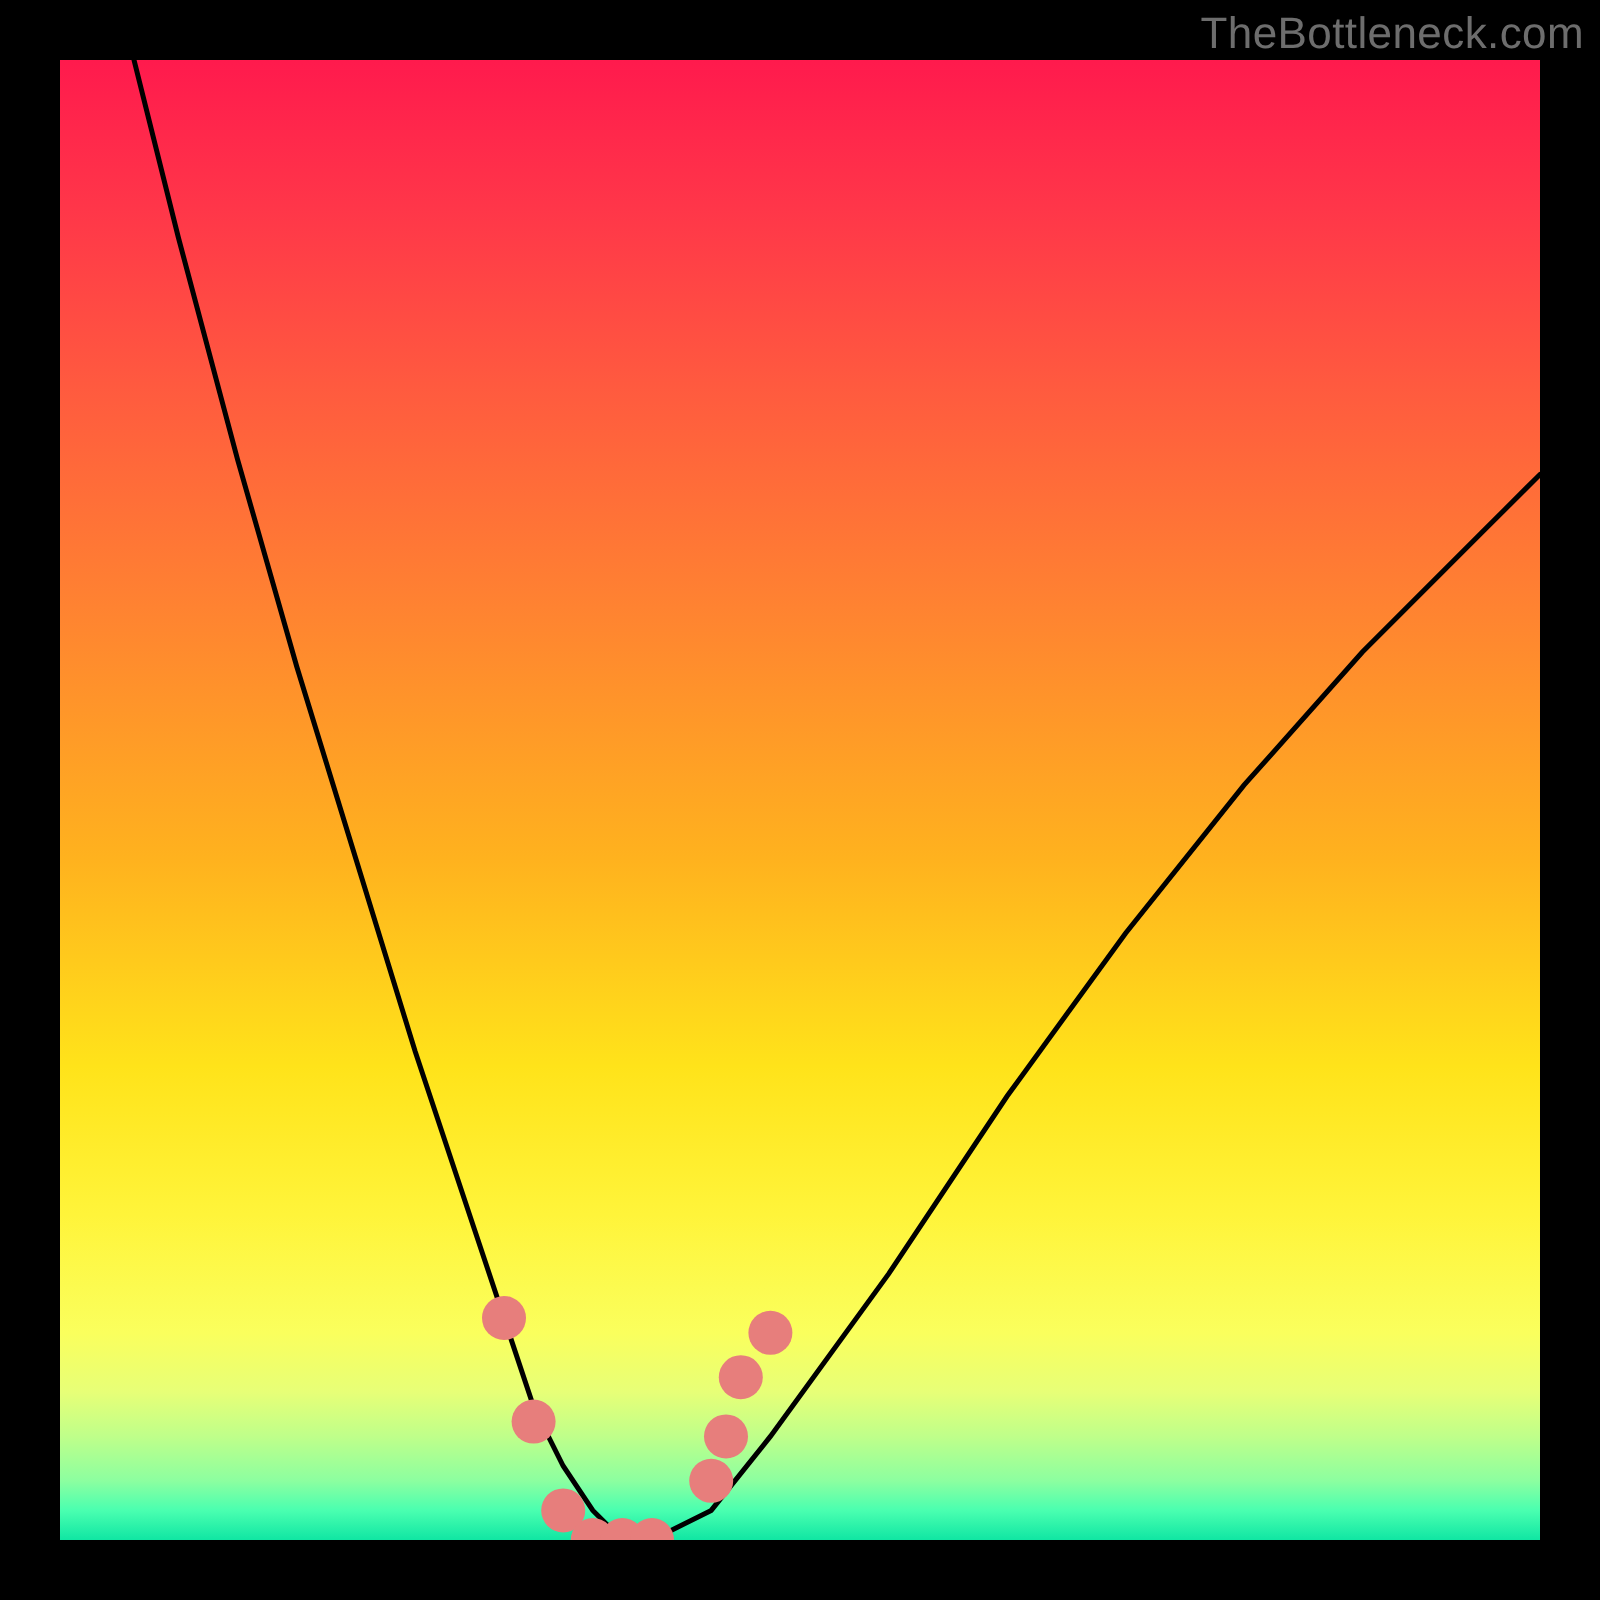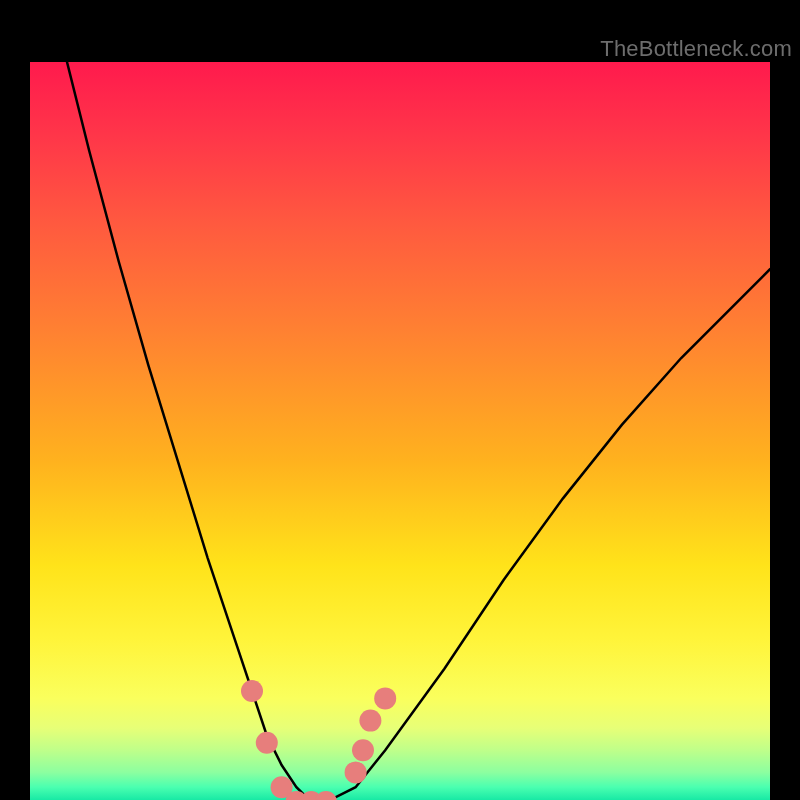--- a/index.html
+++ b/index.html
@@ -11,21 +11,20 @@
     overflow: hidden;
     font-family: Arial, Helvetica, sans-serif;
   }
   .frame {
     position: absolute;
     left: 0;
     top: 0;
     width: 800px;
     height: 676px;
     background: #000;
-    margin-top: 32px;
   }
   .plot {
     position: absolute;
     left: 30px;
     top: 30px;
     width: 740px;
     height: 740px;
     overflow: hidden;
   }
   .gradient-bg {

